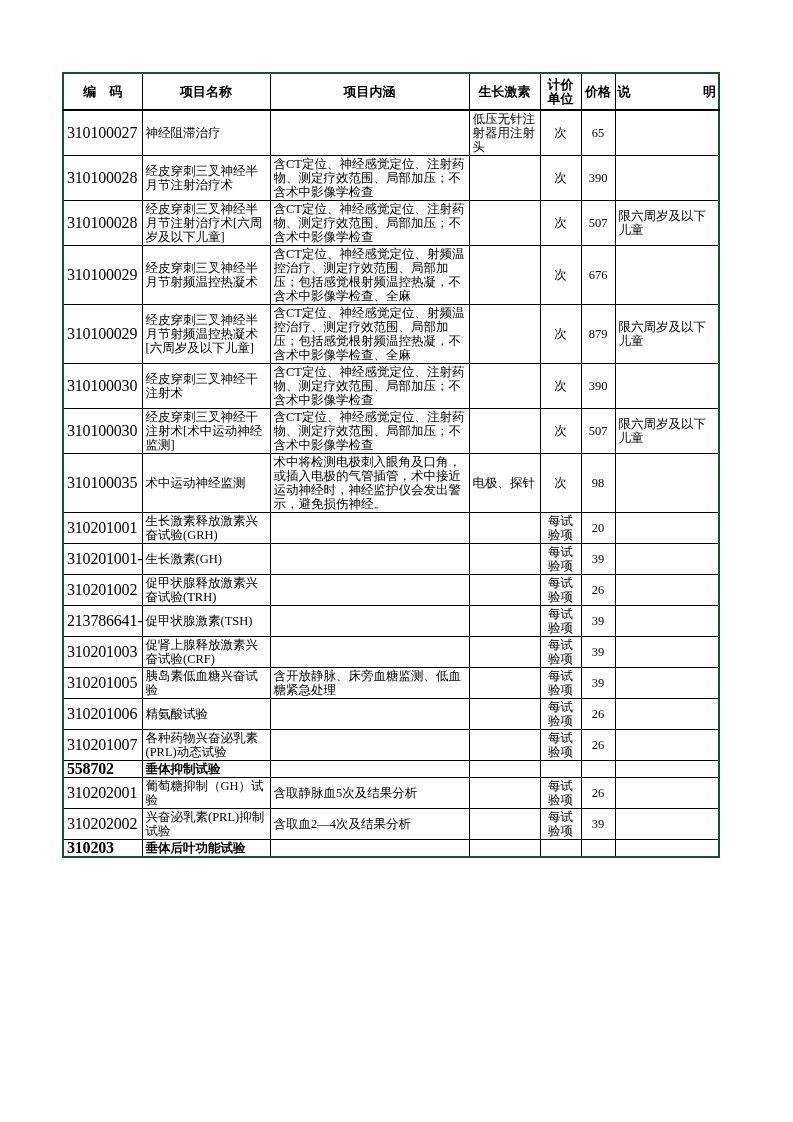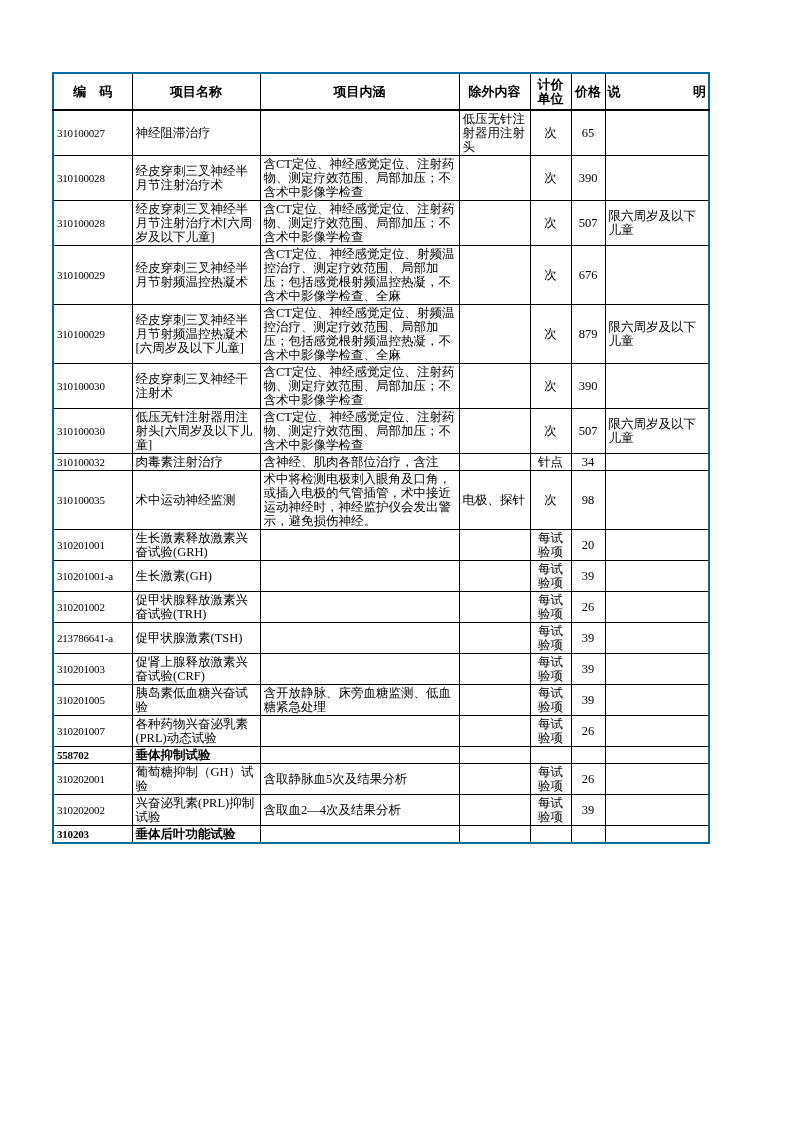--- a/index.html
+++ b/index.html
@@ -11,26 +11,26 @@
     position: relative;
     width: 793px;
     height: 1122px;
     background: #ffffff;
     overflow: hidden;
     font-family: "Liberation Serif", "DejaVu Serif", serif;
     color: #000000;
   }
   table.fee {
     position: absolute;
-    left: 52px;
+    left: 62px;
     top: 72px;
     width: 656px;
     border-collapse: collapse;
     table-layout: fixed;
-    border: 2px solid #0369a1;
+    border: 2px solid #14532d;
     font-size: 12.5px;
     line-height: 14px;
   }
   table.fee th, table.fee td {
     border: 1px solid #000;
     padding: 1px 3px;
     vertical-align: middle;
     overflow: hidden;
   }
   table.fee thead th {
@@ -41,21 +41,21 @@
     height: 33px;
     padding: 1px 2px;
   }
   th.h-note {
     text-align: justify;
     text-align-last: justify;
     padding: 1px 5px;
   }
   td.c-code {
     white-space: nowrap;
-    font-size: 11px;
+    font-size: 16px;
     letter-spacing: -0.2px;
     padding-left: 3px;
   }
   td.c-name, td.c-content, td.c-excl, td.c-note {
     text-align: left;
   }
   td.c-unit, td.c-price {
     text-align: center;
     padding: 1px 2px;
   }
@@ -75,21 +75,21 @@
       <col style="width:71px">
       <col style="width:41px">
       <col style="width:34px">
       <col style="width:104px">
     </colgroup>
     <thead>
       <tr>
         <th>编　码</th>
         <th>项目名称</th>
         <th>项目内涵</th>
-        <th>除外内容</th>
+        <th>生长激素</th>
         <th>计价单位</th>
         <th>价格</th>
         <th class="h-note">说　明</th>
       </tr>
     </thead>
     <tbody>
         <tr>
       <td class="c-code">310100027</td>
       <td class="c-name">神经阻滞治疗</td>
       <td class="c-content"></td>
@@ -138,35 +138,26 @@
       <td class="c-code">310100030</td>
       <td class="c-name">经皮穿刺三叉神经干注射术</td>
       <td class="c-content">含CT定位、神经感觉定位、注射药物、测定疗效范围、局部加压；不含术中影像学检查</td>
       <td class="c-excl"></td>
       <td class="c-unit">次</td>
       <td class="c-price">390</td>
       <td class="c-note"></td>
     </tr>
         <tr>
       <td class="c-code">310100030</td>
-      <td class="c-name">低压无针注射器用注射头[六周岁及以下儿童]</td>
+      <td class="c-name">经皮穿刺三叉神经干注射术[术中运动神经监测]</td>
       <td class="c-content">含CT定位、神经感觉定位、注射药物、测定疗效范围、局部加压；不含术中影像学检查</td>
       <td class="c-excl"></td>
       <td class="c-unit">次</td>
       <td class="c-price">507</td>
       <td class="c-note">限六周岁及以下儿童</td>
-    </tr>
-        <tr>
-      <td class="c-code">310100032</td>
-      <td class="c-name">肉毒素注射治疗</td>
-      <td class="c-content">含神经、肌肉各部位治疗，含注</td>
-      <td class="c-excl"></td>
-      <td class="c-unit">针点</td>
-      <td class="c-price">34</td>
-      <td class="c-note"></td>
     </tr>
         <tr>
       <td class="c-code">310100035</td>
       <td class="c-name">术中运动神经监测</td>
       <td class="c-content">术中将检测电极刺入眼角及口角，或插入电极的气管插管，术中接近运动神经时，神经监护仪会发出警示，避免损伤神经。</td>
       <td class="c-excl">电极、探针</td>
       <td class="c-unit">次</td>
       <td class="c-price">98</td>
       <td class="c-note"></td>
     </tr>
@@ -215,20 +206,29 @@
       <td class="c-price">39</td>
       <td class="c-note"></td>
     </tr>
         <tr>
       <td class="c-code">310201005</td>
       <td class="c-name">胰岛素低血糖兴奋试验</td>
       <td class="c-content">含开放静脉、床旁血糖监测、低血糖紧急处理</td>
       <td class="c-excl"></td>
       <td class="c-unit">每试验项</td>
       <td class="c-price">39</td>
+      <td class="c-note"></td>
+    </tr>
+        <tr>
+      <td class="c-code">310201006</td>
+      <td class="c-name">精氨酸试验</td>
+      <td class="c-content"></td>
+      <td class="c-excl"></td>
+      <td class="c-unit">每试验项</td>
+      <td class="c-price">26</td>
       <td class="c-note"></td>
     </tr>
         <tr>
       <td class="c-code">310201007</td>
       <td class="c-name">各种药物兴奋泌乳素(PRL)动态试验</td>
       <td class="c-content"></td>
       <td class="c-excl"></td>
       <td class="c-unit">每试验项</td>
       <td class="c-price">26</td>
       <td class="c-note"></td>

